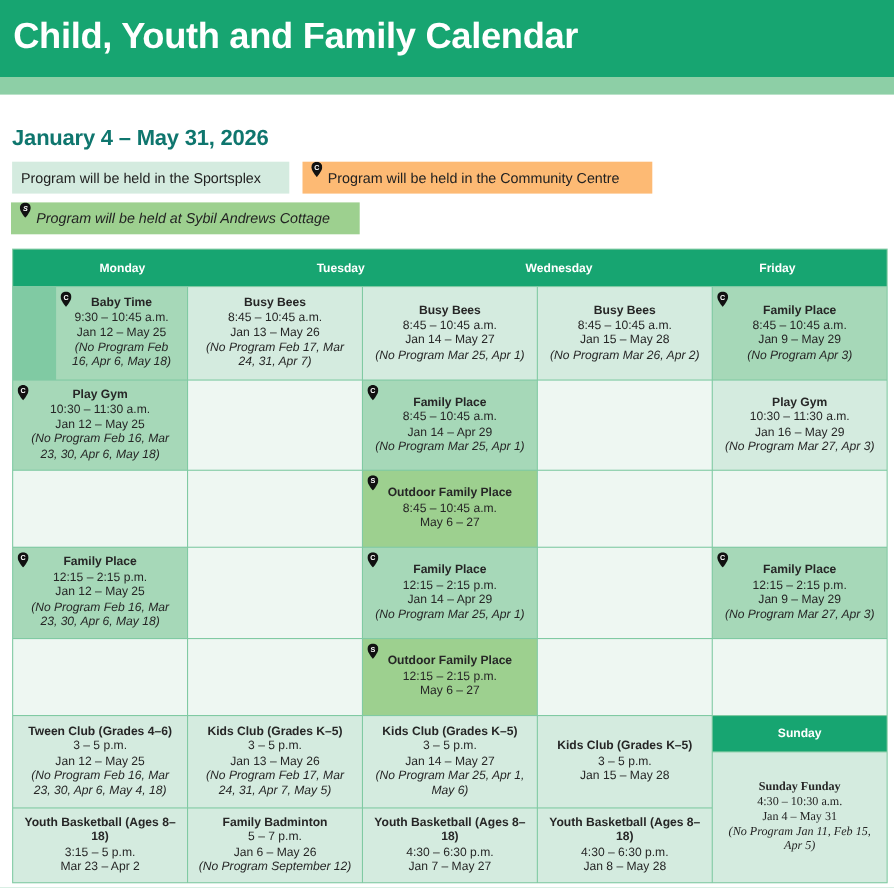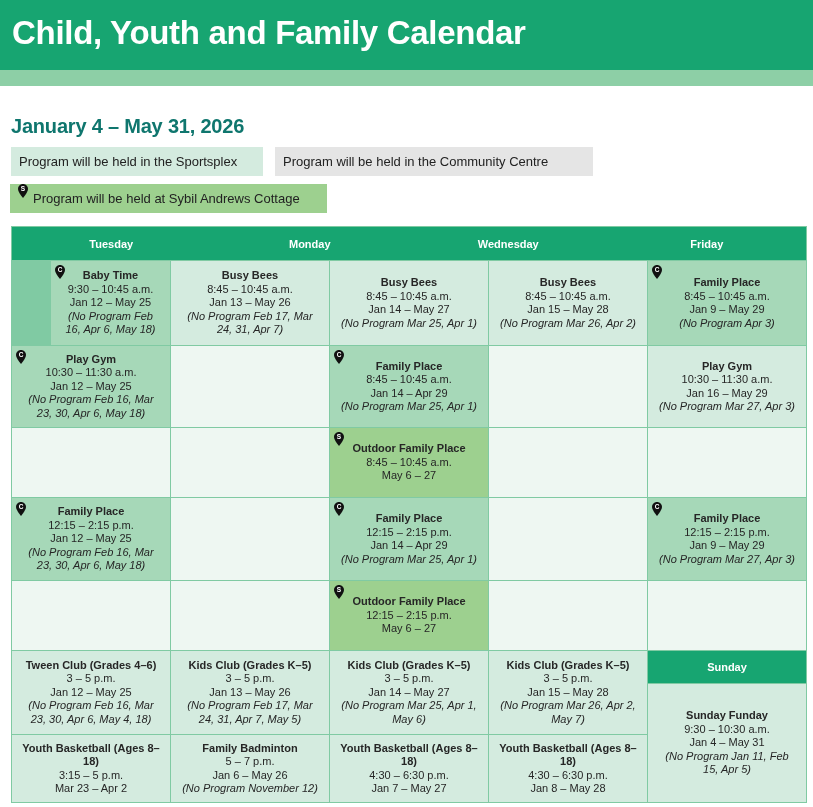--- a/index.html
+++ b/index.html
@@ -8,21 +8,21 @@
   .title-band { position:absolute; left:0; top:0; width:813px; height:84px; background:#17a571; }
   .title-band h1 { margin:0; position:absolute; left:12px; top:12px; font-size:33px; font-weight:bold;
                    color:#ffffff; letter-spacing:-0.3px; line-height:42px; }
   .sub-band { position:absolute; left:0; top:70px; width:813px; height:16px; background:#8dcfa6; }
   .date-heading { position:absolute; left:11px; top:113px; margin:0; font-size:20px; font-weight:bold;
                   color:#0f766e; line-height:26px; letter-spacing:-0.2px; }
   .legend-item { position:absolute; height:29px; line-height:29px; font-size:13px; color:#222;
                  padding:0 8px; box-sizing:border-box; white-space:nowrap; display:flex; align-items:flex-start; }
   .legend-item svg { margin-right:5px; }
   .lg-sports { background:#d4ebdf; }
-  .lg-community { background:#e5e5e5;flex-direction:column; }
+  .lg-community { background:#fdba74; }
   .lg-cottage { background:#9dd08f; }
 
   .calendar { position:absolute; left:11px; top:226px; width:796px; height:577px;
               background:#80caa3; box-sizing:border-box; padding:1px;
               display:grid; gap:1px;
               grid-template-columns:158px 158px 158px 158px 158px;
               grid-template-rows:33px 84px 81px 69px 82px 69px 32px 50px 67px; }
   .header-row { grid-column:1 / 6; grid-row:1; background:#17a571; display:flex; }
   .header-row .day { flex:1; color:#fff; font-weight:bold; font-size:11px;
                      display:flex; align-items:center; justify-content:center; }
@@ -50,32 +50,32 @@
 <div class="legend-item lg-sports" style="left:11px; top:147px; width:252px;">
   <span>Program will be held in the Sportsplex</span>
 </div>
 <div class="legend-item lg-community" style="left:275px; top:147px; width:318px; padding-left:8px;">
   <svg width="10" height="14" viewBox="0 0 10 14">
       <path d="M5 0C2.2 0 0 2.2 0 5c0 3 5 9 5 9s5-6 5-9c0-2.8-2.2-5-5-5z" fill="#111"></path>
       <text x="5" y="7.4" font-size="6.5" font-weight="bold" fill="#fff" text-anchor="middle" font-family="Liberation Sans, sans-serif">C</text>
     </svg>
   <span>Program will be held in the Community Centre</span>
 </div>
-<div class="legend-item lg-cottage" style="left:10px; top:184px; width:317px;">
+<div class="legend-item lg-cottage" style="left:10px; top:184px; width:317px;font-style:italic;">
   <svg width="10" height="14" viewBox="0 0 10 14">
       <path d="M5 0C2.2 0 0 2.2 0 5c0 3 5 9 5 9s5-6 5-9c0-2.8-2.2-5-5-5z" fill="#111"></path>
       <text x="5" y="7.4" font-size="6.5" font-weight="bold" fill="#fff" text-anchor="middle" font-family="Liberation Sans, sans-serif">S</text>
     </svg>
   <span>Program will be held at Sybil Andrews Cottage</span>
 </div>
 
 <div class="calendar">
   <div class="header-row">
+    <div class="day">Monday</div>
     <div class="day">Tuesday</div>
-    <div class="day">Monday</div>
     <div class="day">Wednesday</div>
     <div class="day">Friday</div>
   </div>
 
   <div class="cell community" style="grid-column:1; grid-row:2;margin-left:39px;">
     <svg class="pin" viewBox="0 0 10 14">
         <path d="M5 0C2.2 0 0 2.2 0 5c0 3 5 9 5 9s5-6 5-9c0-2.8-2.2-5-5-5z" fill="#111"></path>
         <text x="5" y="7.4" font-size="6.5" font-weight="bold" fill="#fff" text-anchor="middle" font-family="Liberation Sans, sans-serif">C</text>
       </svg>
     <div class="ttl">Baby Time</div>
@@ -217,44 +217,43 @@
   <div class="cell sports" style="grid-column:3; grid-row:7 / 9;">
     <div class="ttl">Kids Club (Grades K–5)</div>
     <div>3 – 5 p.m.</div>
     <div>Jan 14 – May 27</div>
     <div class="note">(No Program Mar 25, Apr 1, May 6)</div>
   </div>
   <div class="cell sports" style="grid-column:4; grid-row:7 / 9;">
     <div class="ttl">Kids Club (Grades K–5)</div>
     <div>3 – 5 p.m.</div>
     <div>Jan 15 – May 28</div>
-    <div class="note">(No Program Mar 26, Apr 2, May 7)</div>
   </div>
   <div class="sunday-head">Sunday</div>
 
   <div class="cell sports" style="grid-column:1; grid-row:9;">
     <div class="ttl">Youth Basketball (Ages 8–18)</div>
     <div>3:15 – 5 p.m.</div>
     <div>Mar 23 – Apr 2</div>
   </div>
   <div class="cell sports" style="grid-column:2; grid-row:9;">
     <div class="ttl">Family Badminton</div>
     <div>5 – 7 p.m.</div>
     <div>Jan 6 – May 26</div>
-    <div class="note">(No Program November 12)</div>
+    <div class="note">(No Program September 12)</div>
   </div>
   <div class="cell sports" style="grid-column:3; grid-row:9;">
     <div class="ttl">Youth Basketball (Ages 8–18)</div>
     <div>4:30 – 6:30 p.m.</div>
     <div>Jan 7 – May 27</div>
   </div>
   <div class="cell sports" style="grid-column:4; grid-row:9;">
     <div class="ttl">Youth Basketball (Ages 8–18)</div>
     <div>4:30 – 6:30 p.m.</div>
     <div>Jan 8 – May 28</div>
   </div>
-  <div class="cell sports" style="grid-column:5; grid-row:8 / 10;">
+  <div class="cell sports" style="grid-column:5; grid-row:8 / 10;font-family:Liberation Serif, serif;">
     <div class="ttl">Sunday Funday</div>
-    <div>9:30 – 10:30 a.m.</div>
+    <div>4:30 – 10:30 a.m.</div>
     <div>Jan 4 – May 31</div>
     <div class="note">(No Program Jan 11, Feb 15, Apr 5)</div>
   </div>
 </div>
 
 </body></html>

